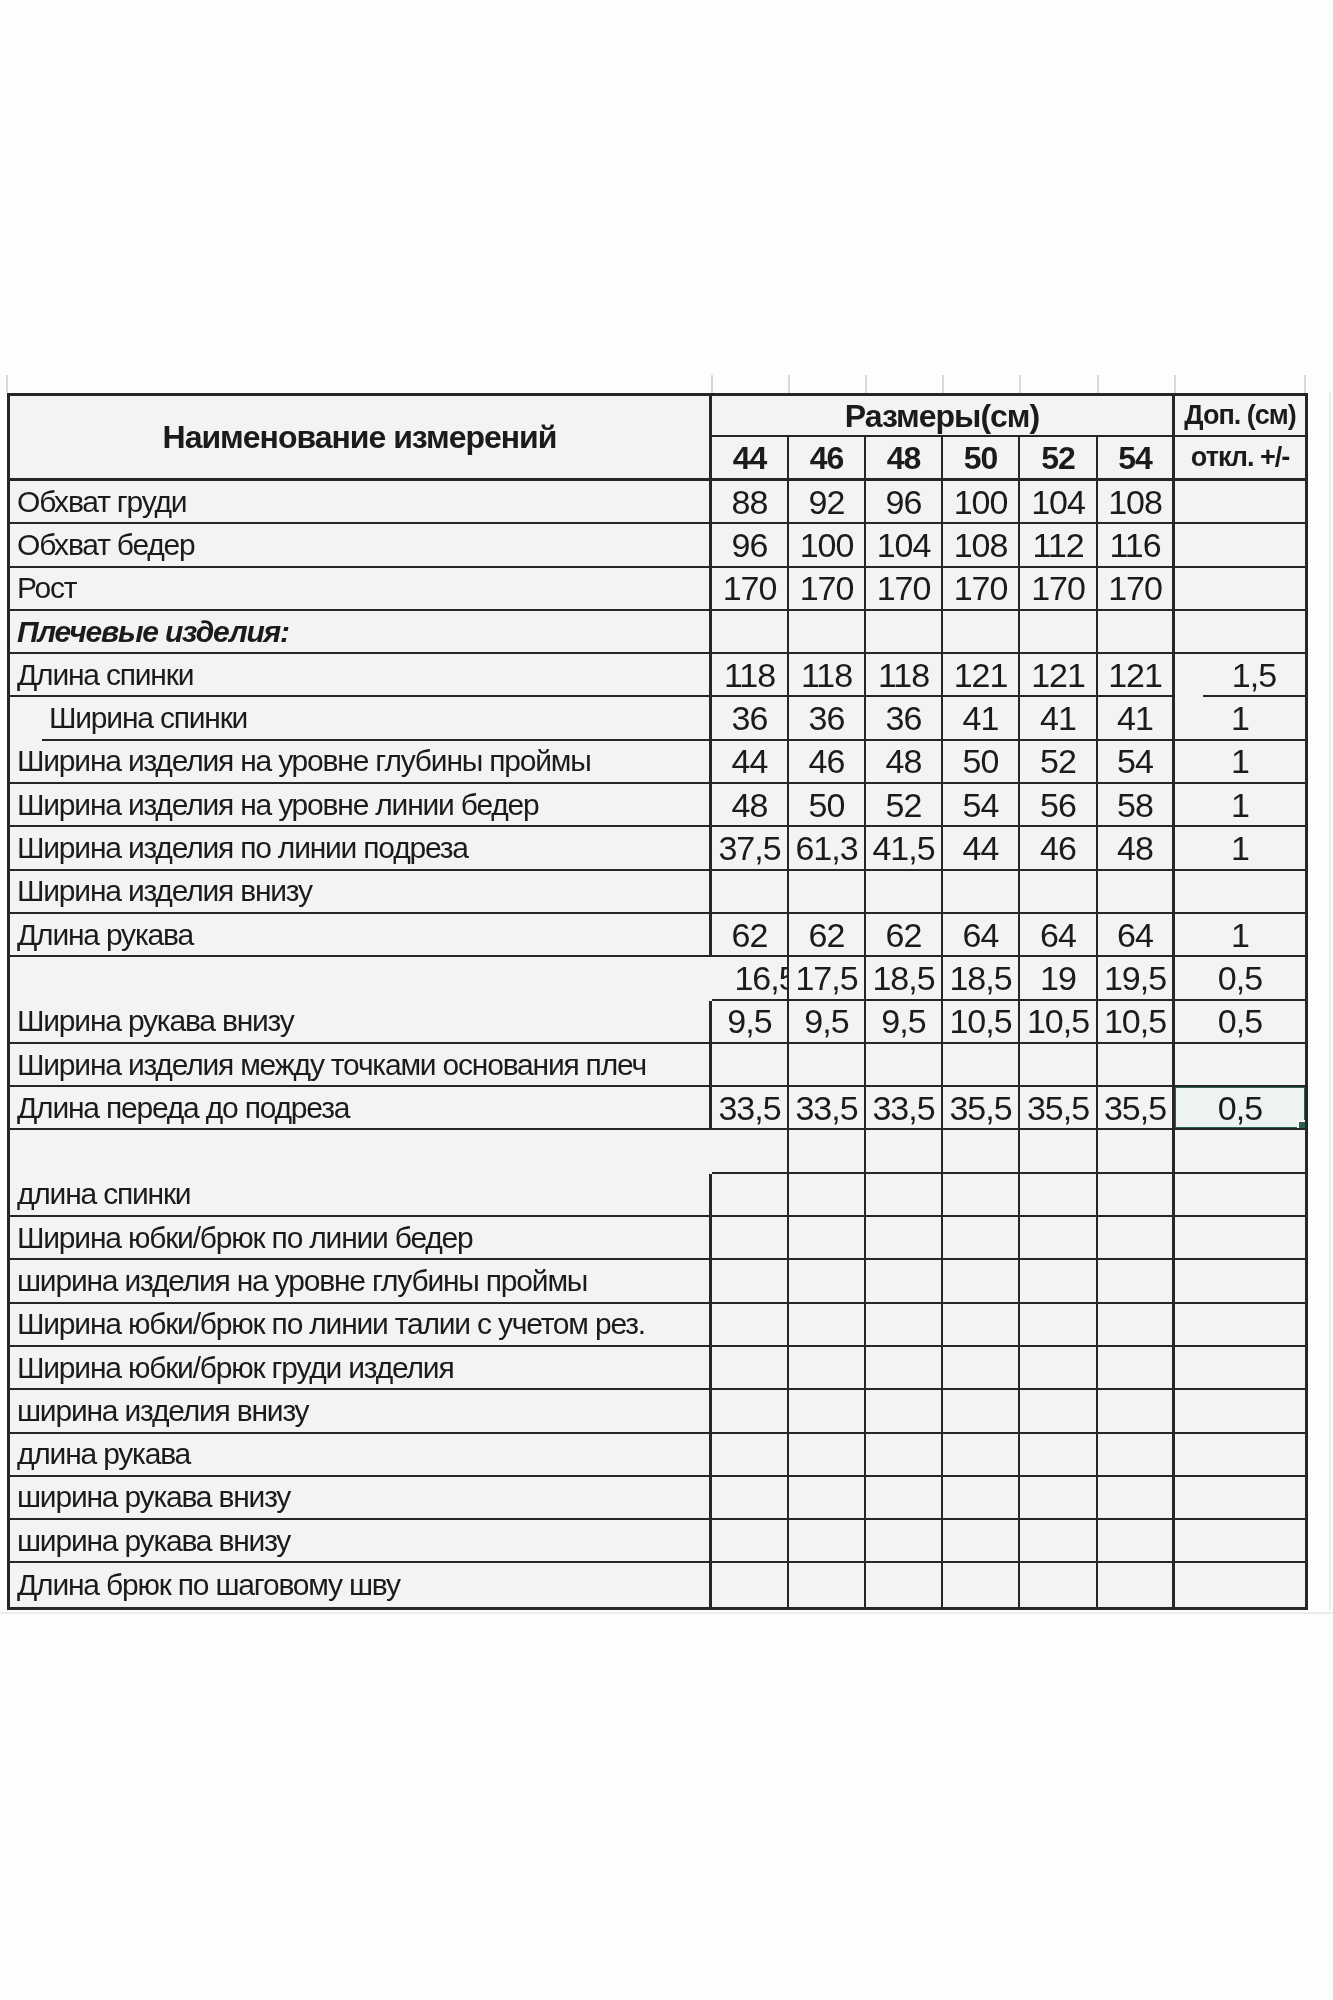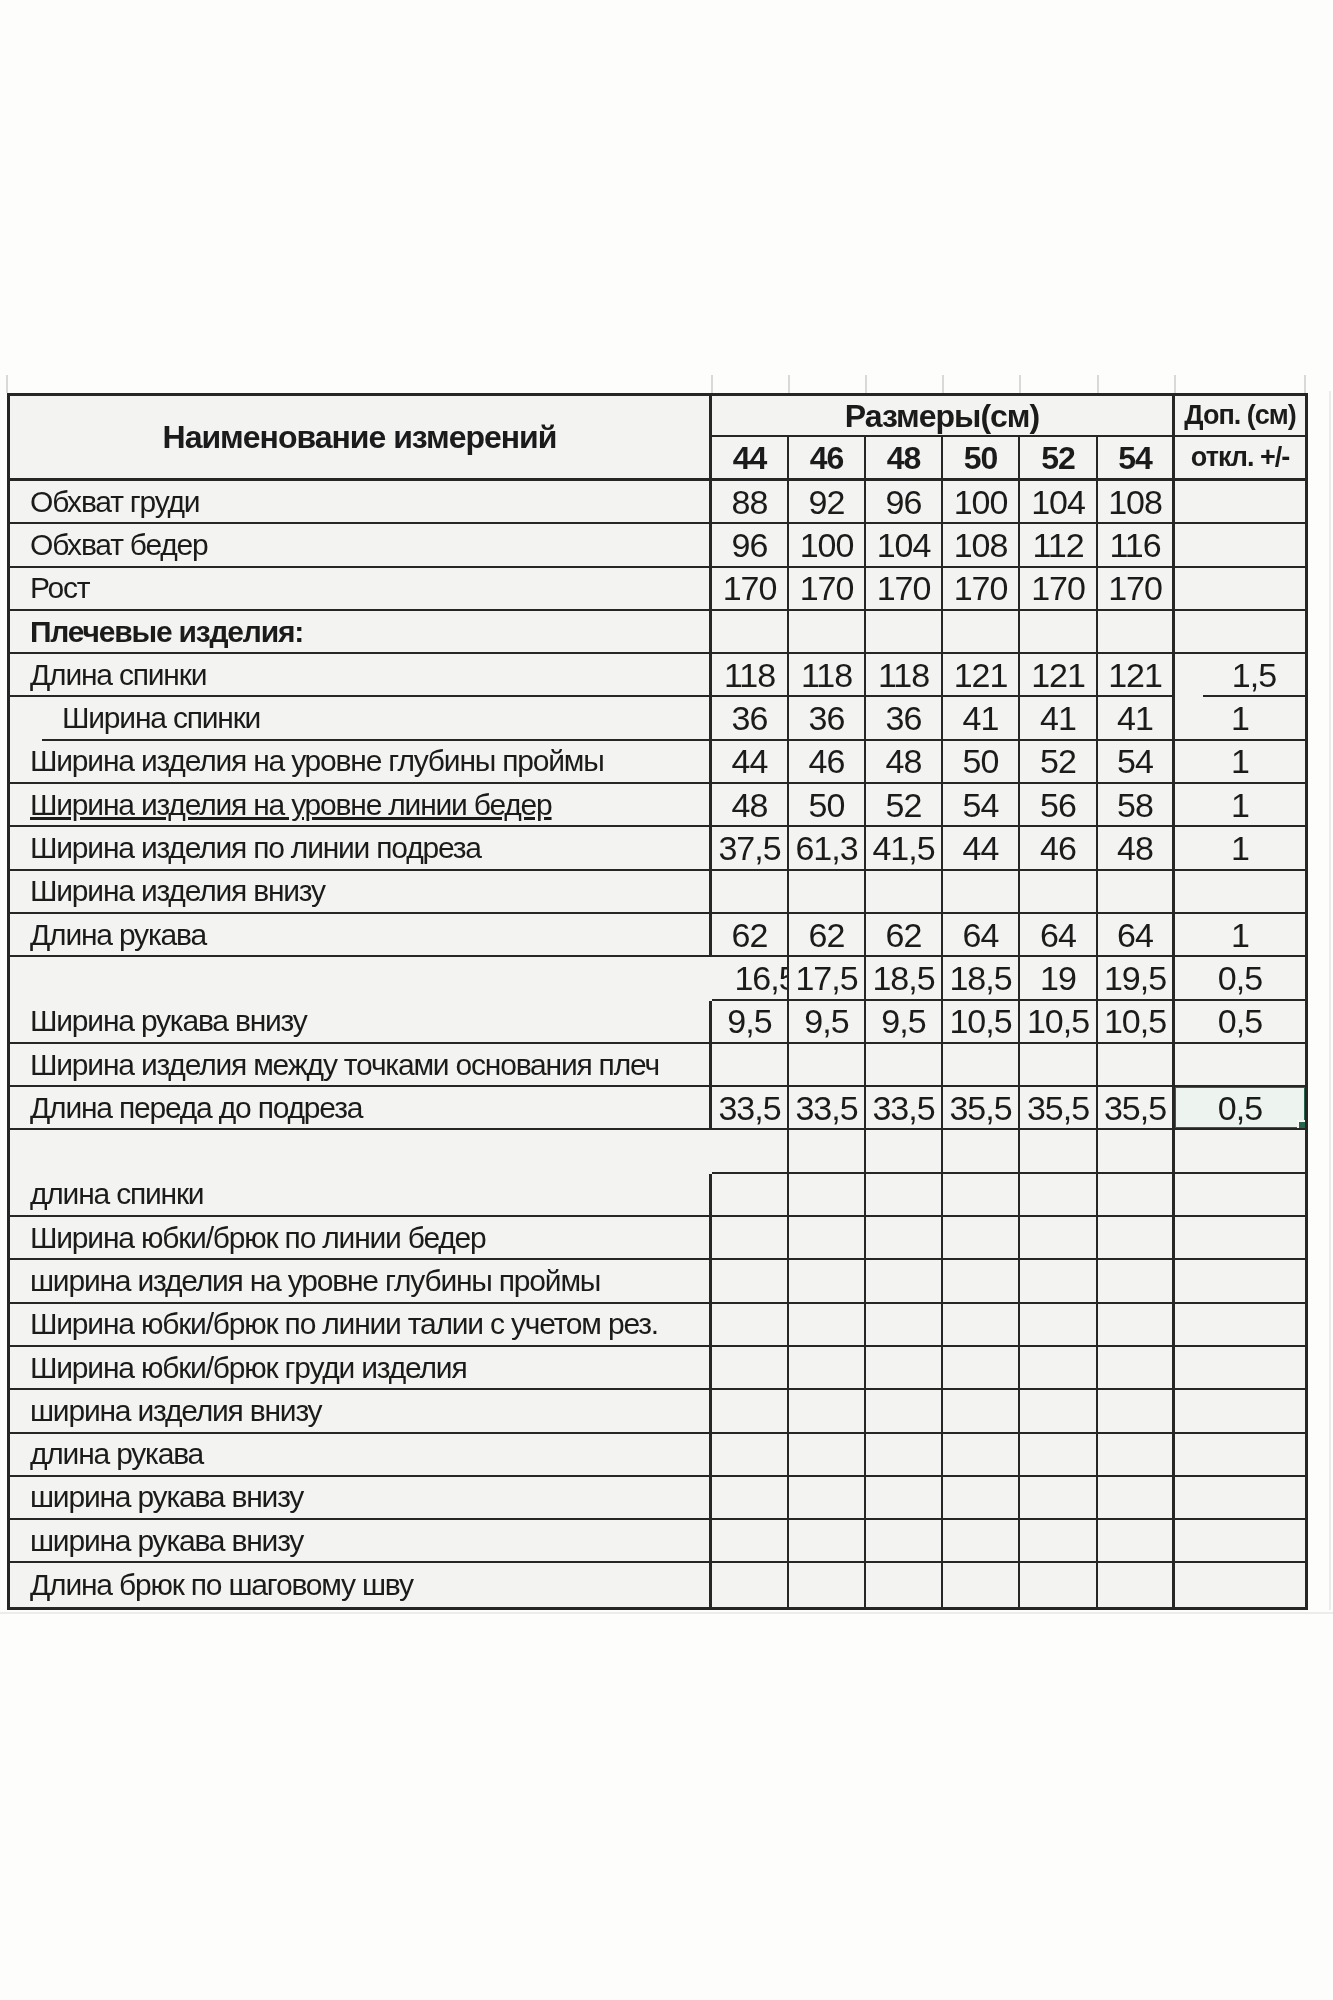--- a/index.html
+++ b/index.html
@@ -11,21 +11,21 @@
   .vline{position:absolute;width:2px;background:#ececea;}
 
   
   .table{position:absolute;left:7px;top:393px;display:grid;
          grid-template-columns:702px 77px 77px 77px 77px 78px 77px 130px;
          grid-template-rows:41px 44px repeat(26,43.3px);
          border:3px solid #262626;background:#f3f3f1;}
   .cell{display:flex;align-items:center;justify-content:center;
         border-right:2px solid #262626;border-bottom:2px solid #262626;
         font-size:34px;letter-spacing:-1px;line-height:1;overflow:hidden;white-space:nowrap;}
-  .col1{justify-content:flex-start;padding-left:20px;border-right-width:3px;
+  .col1{justify-content:flex-start;padding-left:7px;border-right-width:3px;
         font-size:30px;letter-spacing:-1.2px;}
   .col7{border-right-width:3px;}
   .col8{border-right:none;}
   .lastrow{border-bottom:none;}
   .bold{font-weight:bold;}
 
   .c-namehdr{grid-area:1/1/3/2;border-right-width:3px;border-bottom-width:3px;
              justify-content:center;font-weight:bold;font-size:32px;padding-left:0;}
   .c-sizes{grid-area:1/2/2/8;border-right-width:3px;font-weight:bold;font-size:32px;}
   .c-toltop{grid-area:1/8/2/9;border-right:none;font-weight:bold;font-size:27px;}
@@ -85,21 +85,21 @@
       <div class="cell col7" style="grid-area: 4 / 7 / 5 / 8;">116</div>
       <div class="cell col8" style="grid-area: 4 / 8 / 5 / 9;"></div>
       <div class="cell col1" style="grid-area: 5 / 1 / 6 / 2;">Рост</div>
       <div class="cell" style="grid-area: 5 / 2 / 6 / 3;">170</div>
       <div class="cell" style="grid-area: 5 / 3 / 6 / 4;">170</div>
       <div class="cell" style="grid-area: 5 / 4 / 6 / 5;">170</div>
       <div class="cell" style="grid-area: 5 / 5 / 6 / 6;">170</div>
       <div class="cell" style="grid-area: 5 / 6 / 6 / 7;">170</div>
       <div class="cell col7" style="grid-area: 5 / 7 / 6 / 8;">170</div>
       <div class="cell col8" style="grid-area: 5 / 8 / 6 / 9;"></div>
-      <div class="cell col1 bold" style="grid-area: 6 / 1 / 7 / 2;">Плечевые изделия:</div>
+      <div class="cell col1 bold" style="grid-area: 6 / 1 / 7 / 2; font-style: italic;">Плечевые изделия:</div>
       <div class="cell" style="grid-area: 6 / 2 / 7 / 3;"></div>
       <div class="cell" style="grid-area: 6 / 3 / 7 / 4;"></div>
       <div class="cell" style="grid-area: 6 / 4 / 7 / 5;"></div>
       <div class="cell" style="grid-area: 6 / 5 / 7 / 6;"></div>
       <div class="cell" style="grid-area: 6 / 6 / 7 / 7;"></div>
       <div class="cell col7" style="grid-area: 6 / 7 / 7 / 8;"></div>
       <div class="cell col8" style="grid-area: 6 / 8 / 7 / 9;"></div>
       <div class="cell col1" style="grid-area: 7 / 1 / 8 / 2;">Длина спинки</div>
       <div class="cell" style="grid-area: 7 / 2 / 8 / 3;">118</div>
       <div class="cell" style="grid-area: 7 / 3 / 8 / 4;">118</div>
@@ -117,21 +117,21 @@
       <div class="cell col7" style="grid-area: 8 / 7 / 9 / 8;">41</div>
       <div class="cell col8" style="grid-area: 8 / 8 / 9 / 9;">1</div>
       <div class="cell col1" style="grid-area: 9 / 1 / 10 / 2;">Ширина изделия на уровне глубины проймы</div>
       <div class="cell" style="grid-area: 9 / 2 / 10 / 3;">44</div>
       <div class="cell" style="grid-area: 9 / 3 / 10 / 4;">46</div>
       <div class="cell" style="grid-area: 9 / 4 / 10 / 5;">48</div>
       <div class="cell" style="grid-area: 9 / 5 / 10 / 6;">50</div>
       <div class="cell" style="grid-area: 9 / 6 / 10 / 7;">52</div>
       <div class="cell col7" style="grid-area: 9 / 7 / 10 / 8;">54</div>
       <div class="cell col8" style="grid-area: 9 / 8 / 10 / 9;">1</div>
-      <div class="cell col1" style="grid-area: 10 / 1 / 11 / 2; text-decoration: underline;">Ширина изделия на уровне линии бедер</div>
+      <div class="cell col1" style="grid-area: 10 / 1 / 11 / 2;">Ширина изделия на уровне линии бедер</div>
       <div class="cell" style="grid-area: 10 / 2 / 11 / 3;">48</div>
       <div class="cell" style="grid-area: 10 / 3 / 11 / 4;">50</div>
       <div class="cell" style="grid-area: 10 / 4 / 11 / 5;">52</div>
       <div class="cell" style="grid-area: 10 / 5 / 11 / 6;">54</div>
       <div class="cell" style="grid-area: 10 / 6 / 11 / 7;">56</div>
       <div class="cell col7" style="grid-area: 10 / 7 / 11 / 8;">58</div>
       <div class="cell col8" style="grid-area: 10 / 8 / 11 / 9;">1</div>
       <div class="cell col1" style="grid-area: 11 / 1 / 12 / 2;">Ширина изделия по линии подреза</div>
       <div class="cell" style="grid-area: 11 / 2 / 12 / 3;">37,5</div>
       <div class="cell" style="grid-area: 11 / 3 / 12 / 4;">61,3</div>

